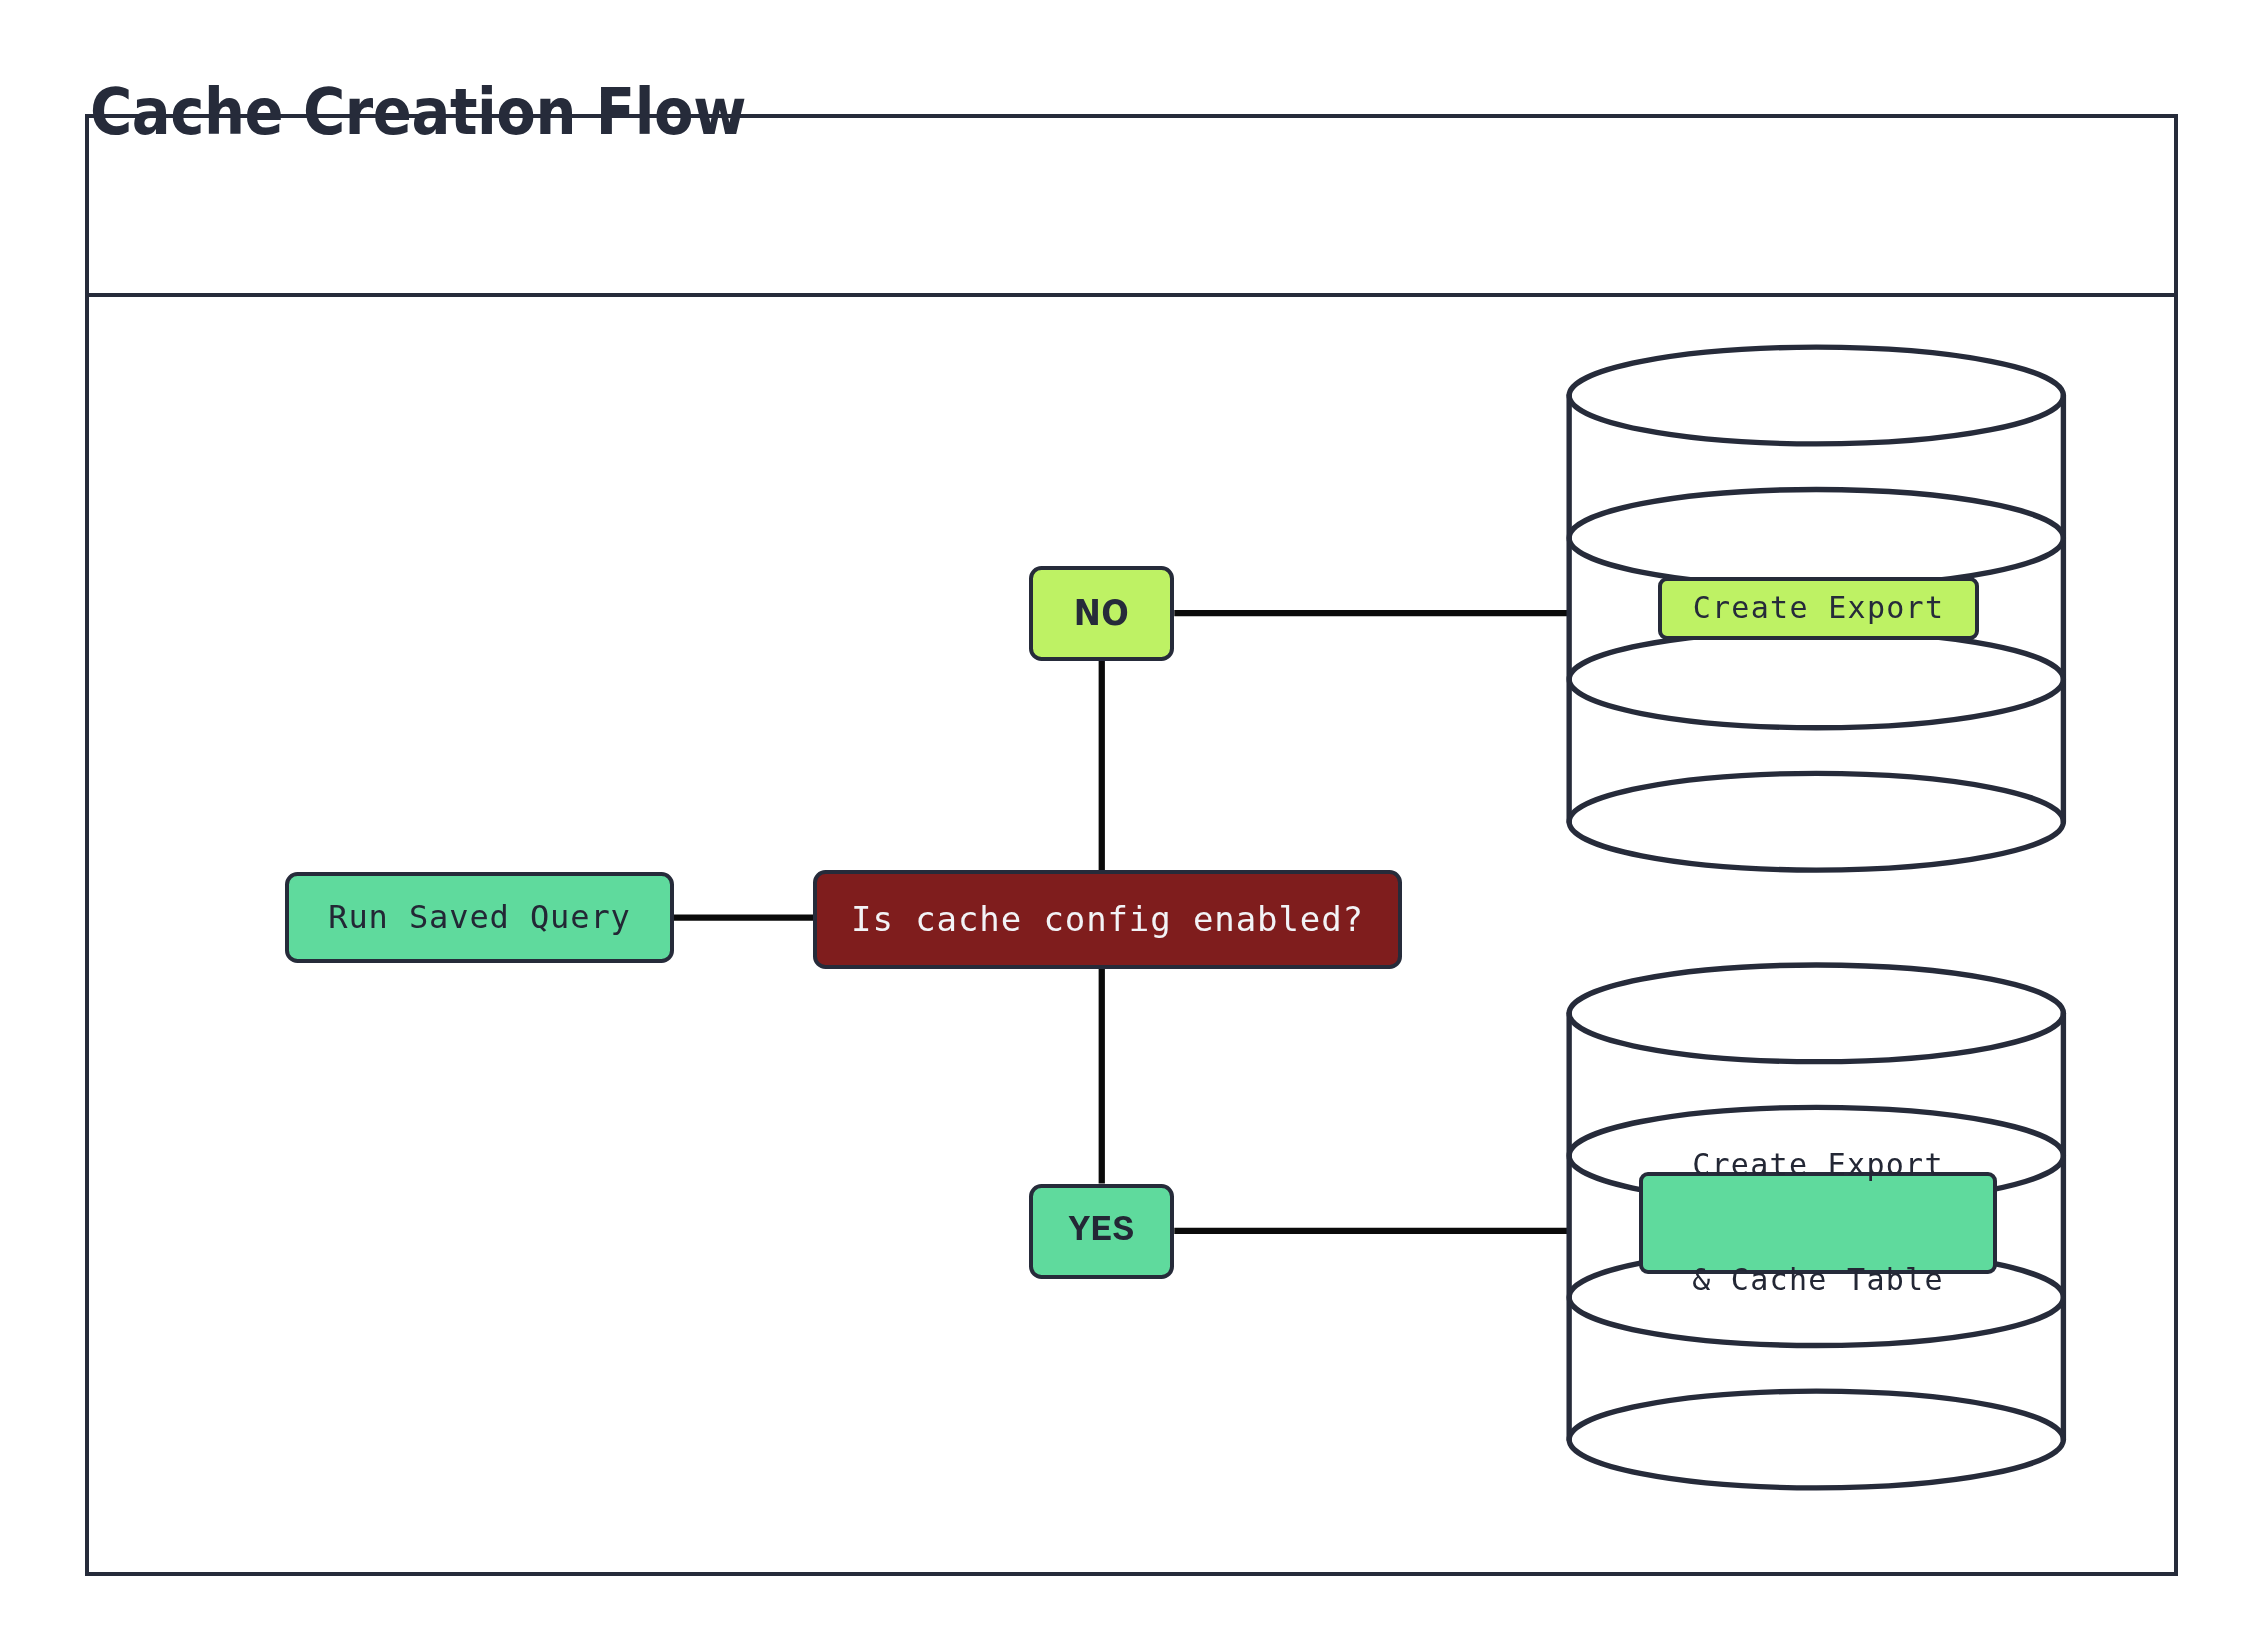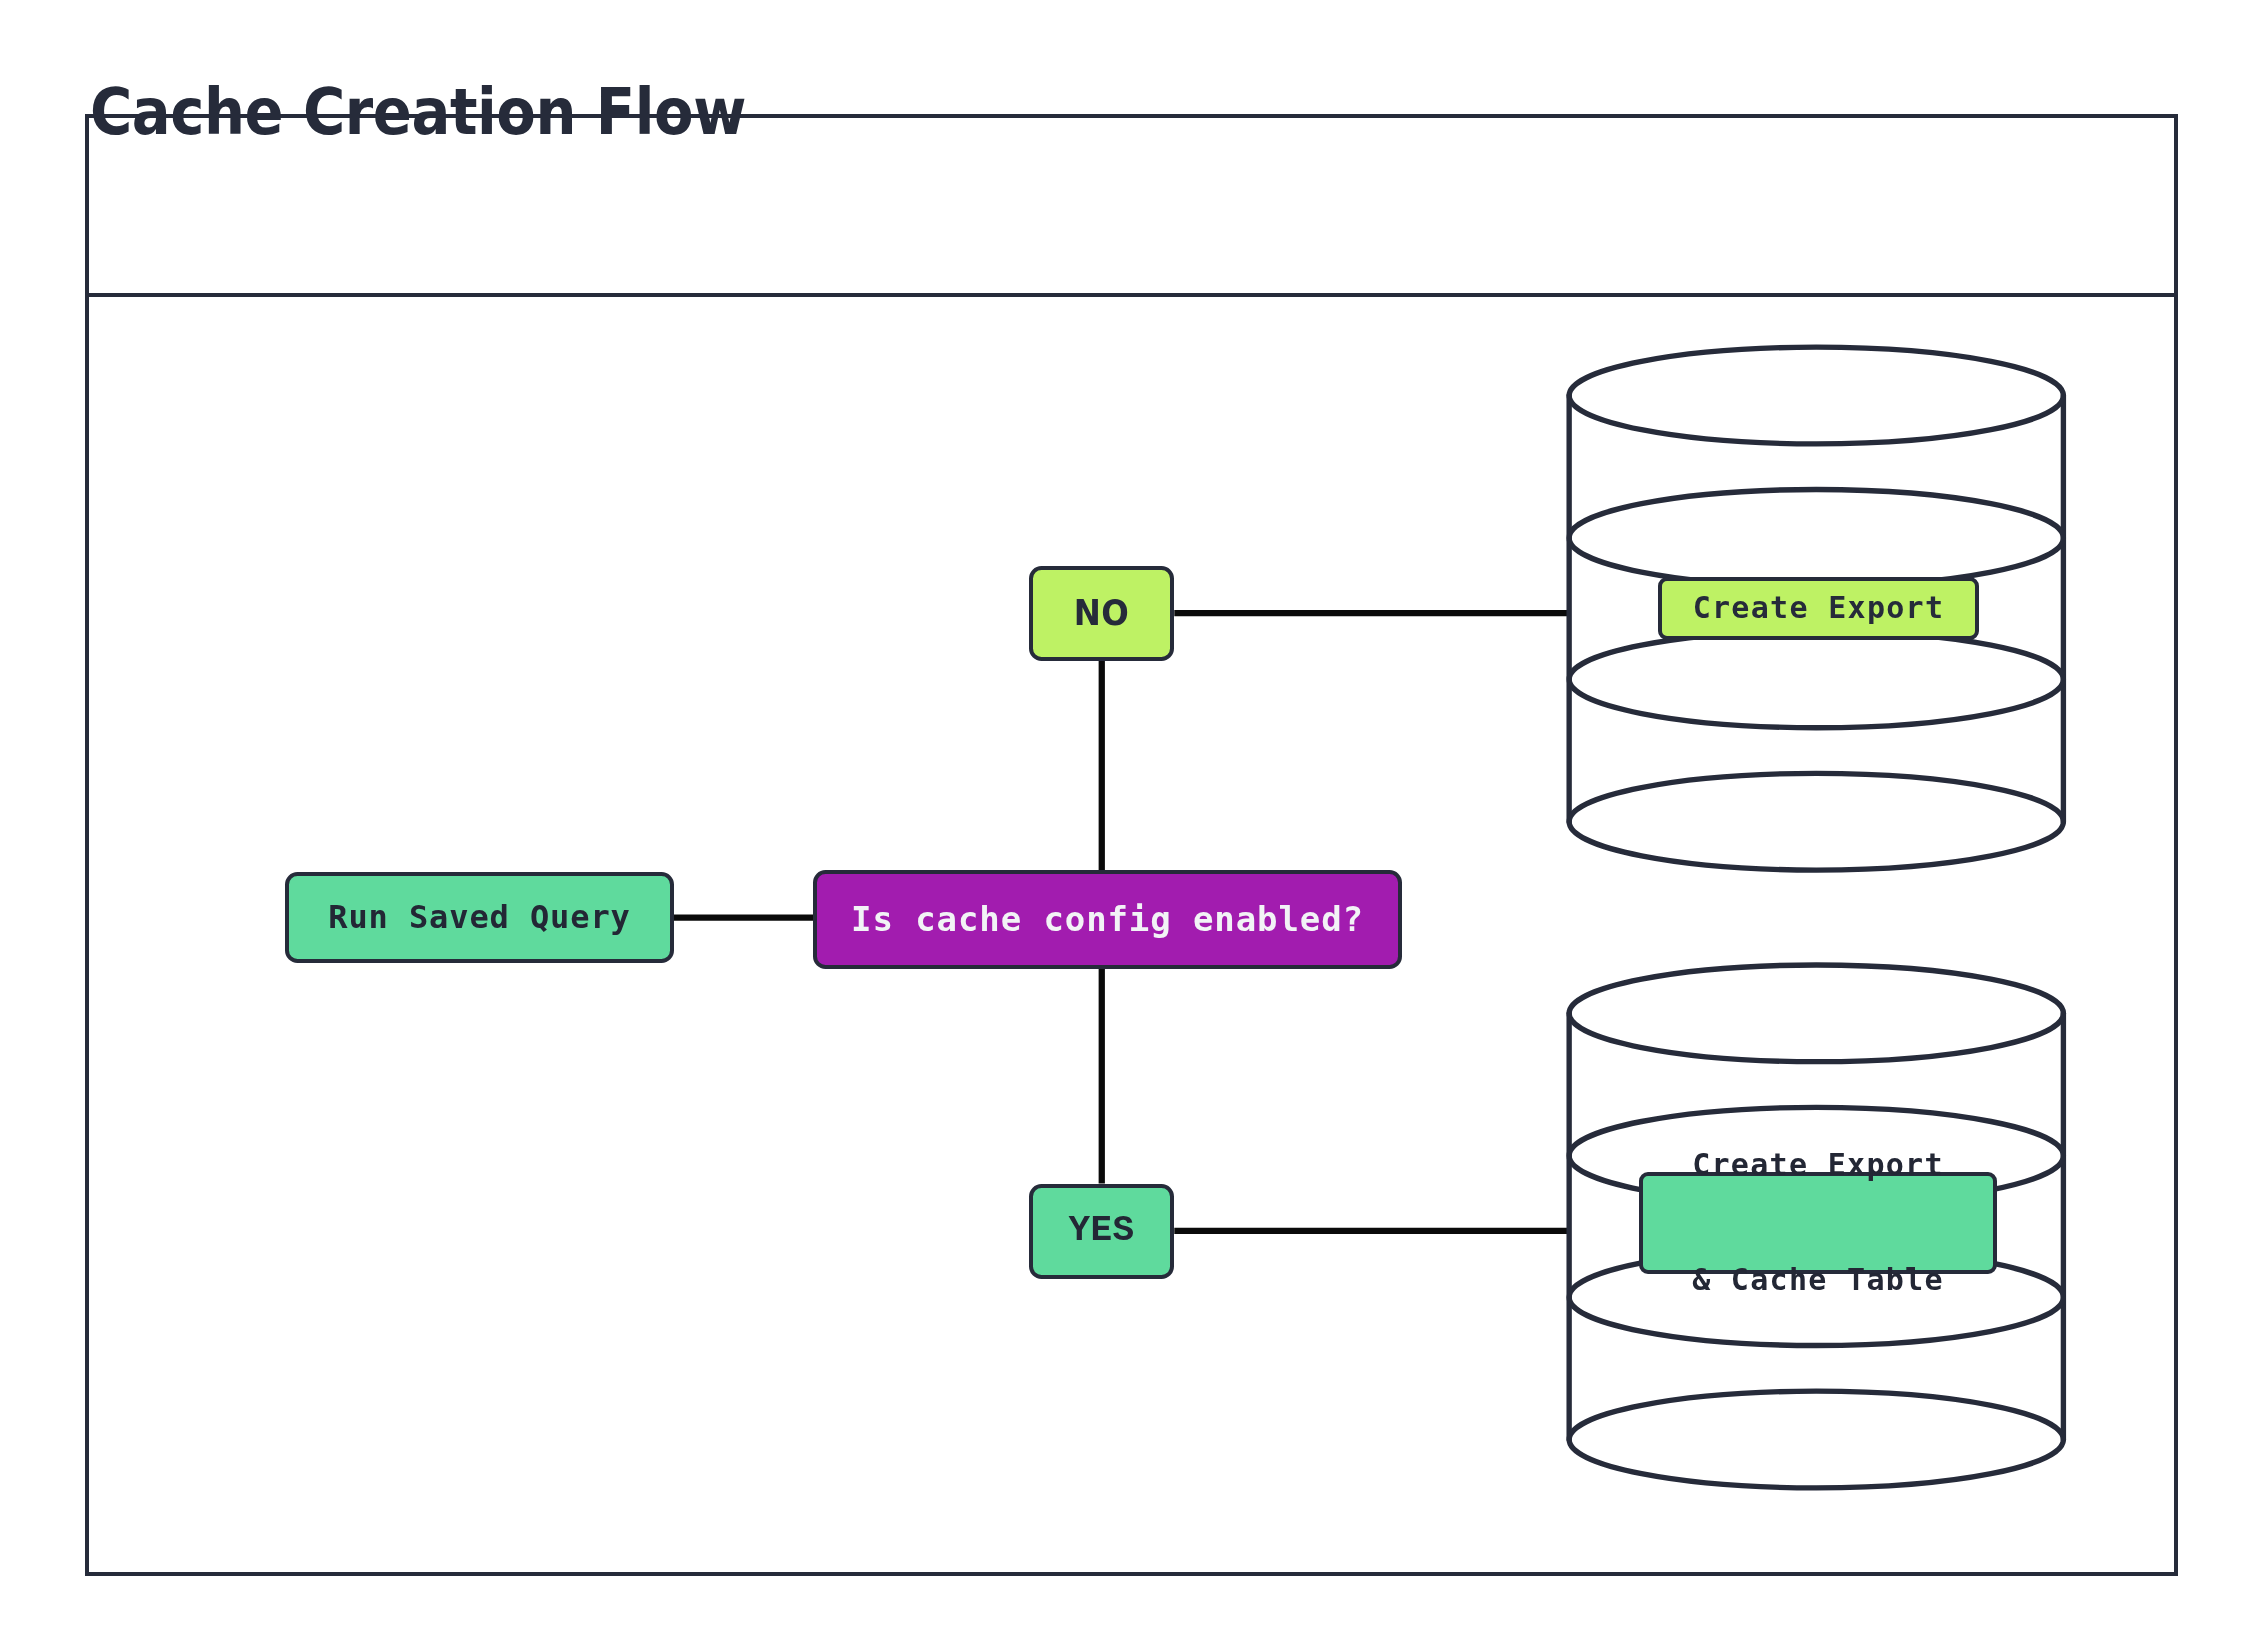--- a/index.html
+++ b/index.html
@@ -69,29 +69,28 @@
     box-sizing: border-box;
     display: flex;
     align-items: center;
     justify-content: center;
     text-align: center;
     border-radius: 10.7px;
     border: 4.5px solid #262b3a;
     font-family: "DejaVu Sans Mono", "Liberation Mono", monospace;
     white-space: pre;
     line-height: 1.28;
-    font-weight: bold;
   }
 
   .node-green {
     background: #5FDA9D;
     color: #232735;
   }
   .node-dark {
-    background: #a21caf;
+    background: #7f1d1d;
     color: #f2f3f6;
     border-color: #262b3a;
   }
   .node-white {
     background: #bef264;
     color: #262b3a;
   }
 
   
   #node-run-saved-query {

